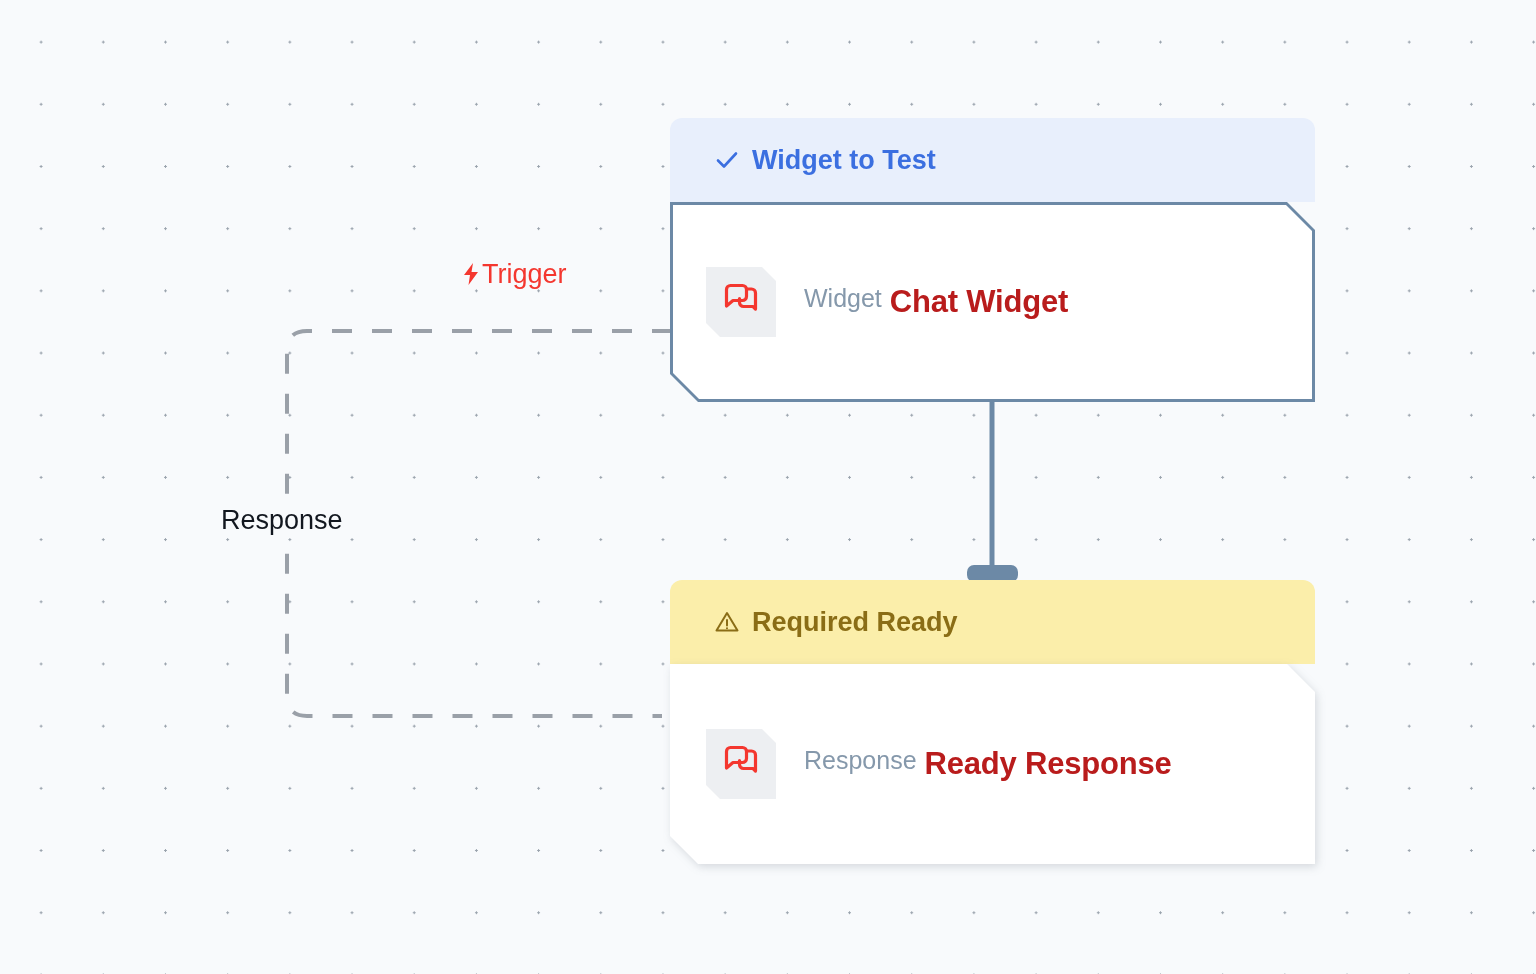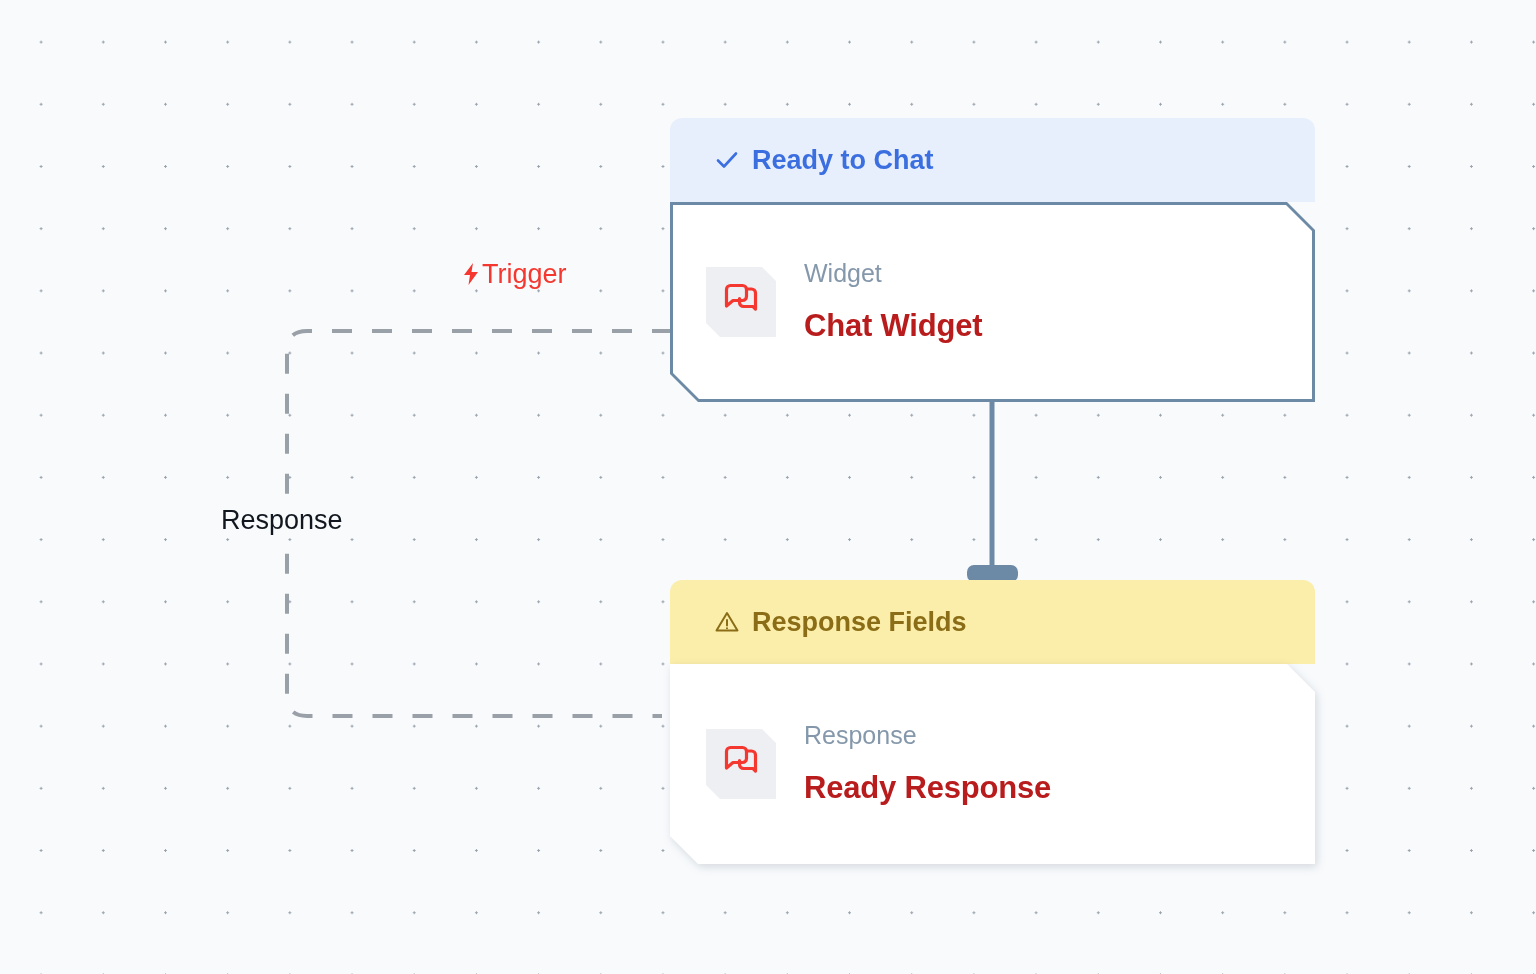--- a/index.html
+++ b/index.html
@@ -163,23 +163,23 @@
     display: flex;
     align-items: center;
     justify-content: center;
     -webkit-clip-path: polygon(0 0, calc(100% - 14px) 0, 100% 14px, 100% 100%, 14px 100%, 0 calc(100% - 14px));
     clip-path: polygon(0 0, calc(100% - 14px) 0, 100% 14px, 100% 100%, 14px 100%, 0 calc(100% - 14px));
   }
 
   
   .node-text {
     display: flex;
-    flex-direction: column;
+    flex-direction: row;
     justify-content: center;
-    gap: 20px;
+    gap: 8px;
   }
   .node-subtitle {
     font-size: 25px;
     color: #8598ab;
     font-weight: 400;
     line-height: 1.18;
   }
   .node-title {
     font-size: 31px;
     color: #b91c1c;
@@ -220,21 +220,21 @@
   </div>
 
   <div class="node" id="node-chat-widget">
 
     <div class="node-banner banner-ready">
       <span class="banner-icon">
         <svg width="26" height="26" viewBox="0 0 26 26" xmlns="http://www.w3.org/2000/svg">
           <path d="M4 13.5 L10 19.5 L22 6.5" fill="none" stroke="#3b6fe0" stroke-width="2.6" stroke-linecap="round" stroke-linejoin="round"></path>
         </svg>
       </span>
-      <span>Ready to Chat</span>
+      <span>Widget to Test</span>
     </div>
 
     <div class="node-card-bordered-wrap">
       <div class="node-card-border"></div>
       <div class="node-card-inner">
 
         <div class="icon-tile">
           <svg width="46" height="46" viewBox="0 0 46 46" xmlns="http://www.w3.org/2000/svg">
             <path d="M8.5 10.5 a4 4 0 0 1 4 -4 h12 a4 4 0 0 1 4 4 v7 a4 4 0 0 1 -4 4 h-9.5 l-6.5 5.5 z" fill="none" stroke="#f4372f" stroke-width="3.2" stroke-linejoin="round" stroke-linecap="round"></path>
             <path d="M21.5 19.5 v4 a4 4 0 0 0 4 4 h9.5 l2.5 2.5 v-16 a4 4 0 0 0 -4 -4 h-4" fill="none" stroke="#f4372f" stroke-width="3.2" stroke-linejoin="round" stroke-linecap="round"></path>
@@ -253,21 +253,21 @@
   <div class="node" id="node-chat-response">
 
     <div class="node-banner banner-required">
       <span class="banner-icon">
         <svg width="26" height="26" viewBox="0 0 26 26" xmlns="http://www.w3.org/2000/svg">
           <path d="M13 4 L23.5 21.5 L2.5 21.5 Z" fill="none" stroke="#8a6d16" stroke-width="2" stroke-linejoin="round"></path>
           <line x1="13" y1="11" x2="13" y2="16.5" stroke="#8a6d16" stroke-width="2" stroke-linecap="round"></line>
           <circle cx="13" cy="19.3" r="1.05" fill="#8a6d16"></circle>
         </svg>
       </span>
-      <span>Response Fields</span>
+      <span>Required Ready</span>
     </div>
 
     <div class="node-card-shadow-wrap">
       <div class="node-card">
 
         <div class="icon-tile">
           <svg width="46" height="46" viewBox="0 0 46 46" xmlns="http://www.w3.org/2000/svg">
             <path d="M8.5 10.5 a4 4 0 0 1 4 -4 h12 a4 4 0 0 1 4 4 v7 a4 4 0 0 1 -4 4 h-9.5 l-6.5 5.5 z" fill="none" stroke="#f4372f" stroke-width="3.2" stroke-linejoin="round" stroke-linecap="round"></path>
             <path d="M21.5 19.5 v4 a4 4 0 0 0 4 4 h9.5 l2.5 2.5 v-16 a4 4 0 0 0 -4 -4 h-4" fill="none" stroke="#f4372f" stroke-width="3.2" stroke-linejoin="round" stroke-linecap="round"></path>
           </svg>

